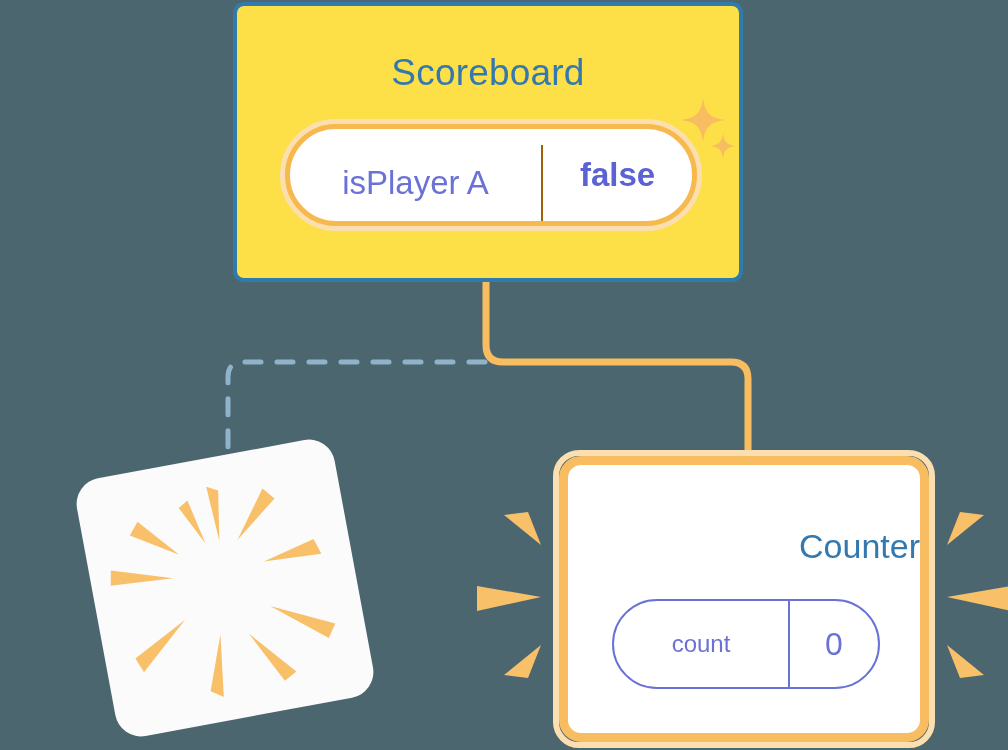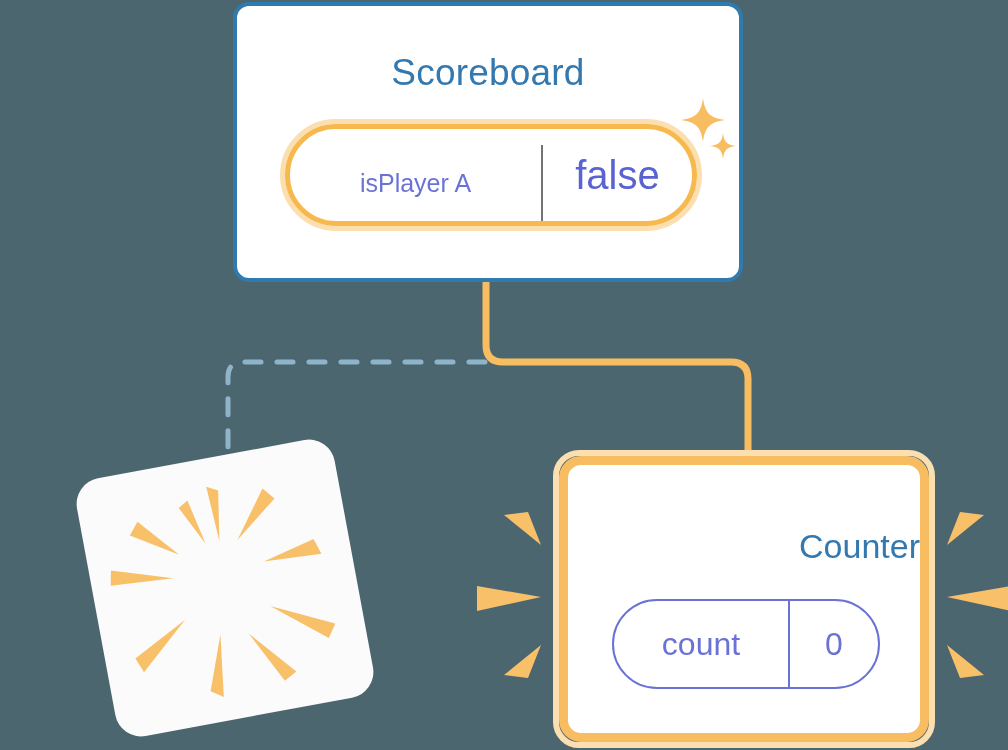--- a/index.html
+++ b/index.html
@@ -27,23 +27,23 @@
   #burst-layer     { z-index: 2; }
   #sparkle-layer   { z-index: 6; }
 
   
   .card-scoreboard {
     position: absolute;
     left: 233px;
     top: 2px;
     width: 510px;
     height: 280px;
-    background: #ffffff;
+    background: #fde047;
     border: 4px solid #2f7bad;
-    border-radius: 16px;
+    border-radius: 11px;
     box-sizing: border-box;
     z-index: 4;
   }
   .card-title-blue {
     position: absolute;
     left: 0;
     right: 0;
     top: 46px;
     text-align: center;
     font-size: 37px;
@@ -72,34 +72,34 @@
     border-radius: 999px;
     background: #ffffff;
     display: flex;
     align-items: stretch;
   }
   .pill-orange-key {
     flex: 0 0 253px;
     display: flex;
     align-items: center;
     justify-content: center;
-    font-size: 25px;
+    font-size: 33px;
     font-weight: 400;
     color: #6b72d6;
-    border-right: 2px solid #737373;
+    border-right: 2px solid #a16207;
     box-sizing: border-box;
     margin-top: 16px;
   }
   .pill-orange-val {
     flex: 1 1 auto;
     display: flex;
     align-items: center;
     justify-content: center;
-    font-size: 40px;
-    font-weight: 400;
+    font-size: 33px;
+    font-weight: 700;
     color: #5b63d3;
   }
 
   
   .card-counter {
     position: absolute;
     left: 553px;
     top: 450px;
     width: 382px;
     height: 298px;
@@ -139,21 +139,21 @@
     border-radius: 999px;
     background: #ffffff;
     display: flex;
     align-items: stretch;
   }
   .pill-purple-key {
     flex: 0 0 176px;
     display: flex;
     align-items: center;
     justify-content: center;
-    font-size: 32px;
+    font-size: 24px;
     font-weight: 400;
     color: #6b72d6;
     border-right: 2px solid #6b72d6;
     box-sizing: border-box;
   }
   .pill-purple-val {
     flex: 1 1 auto;
     display: flex;
     align-items: center;
     justify-content: center;

